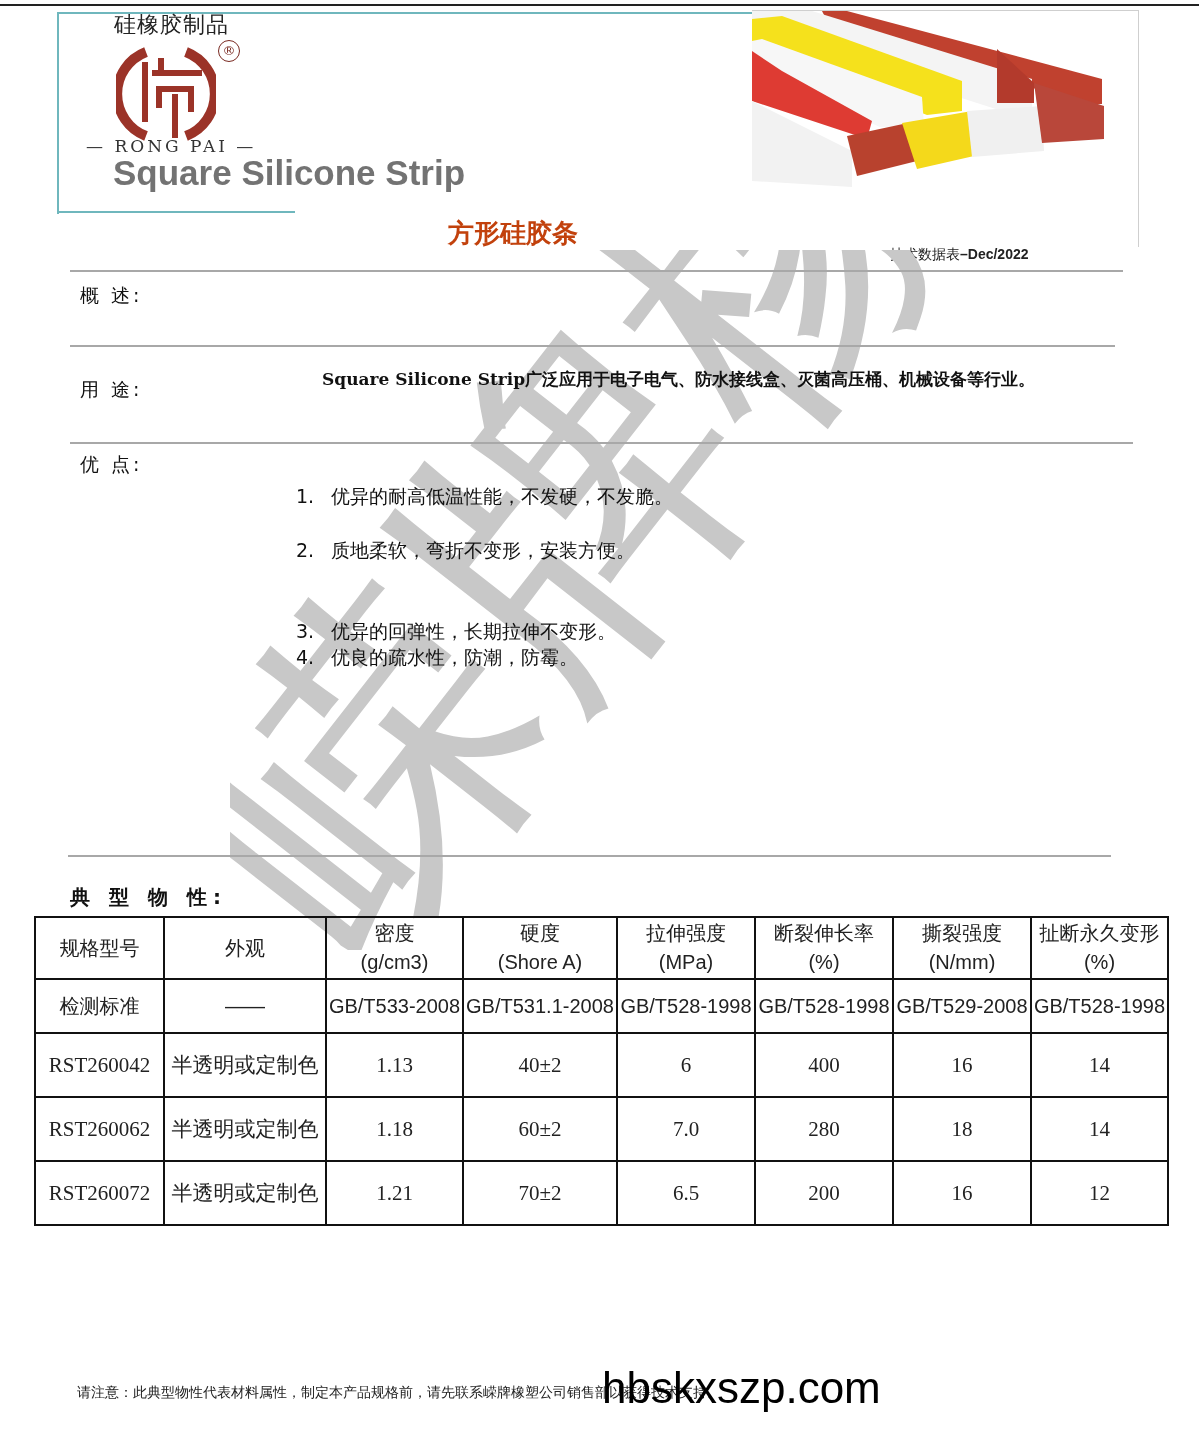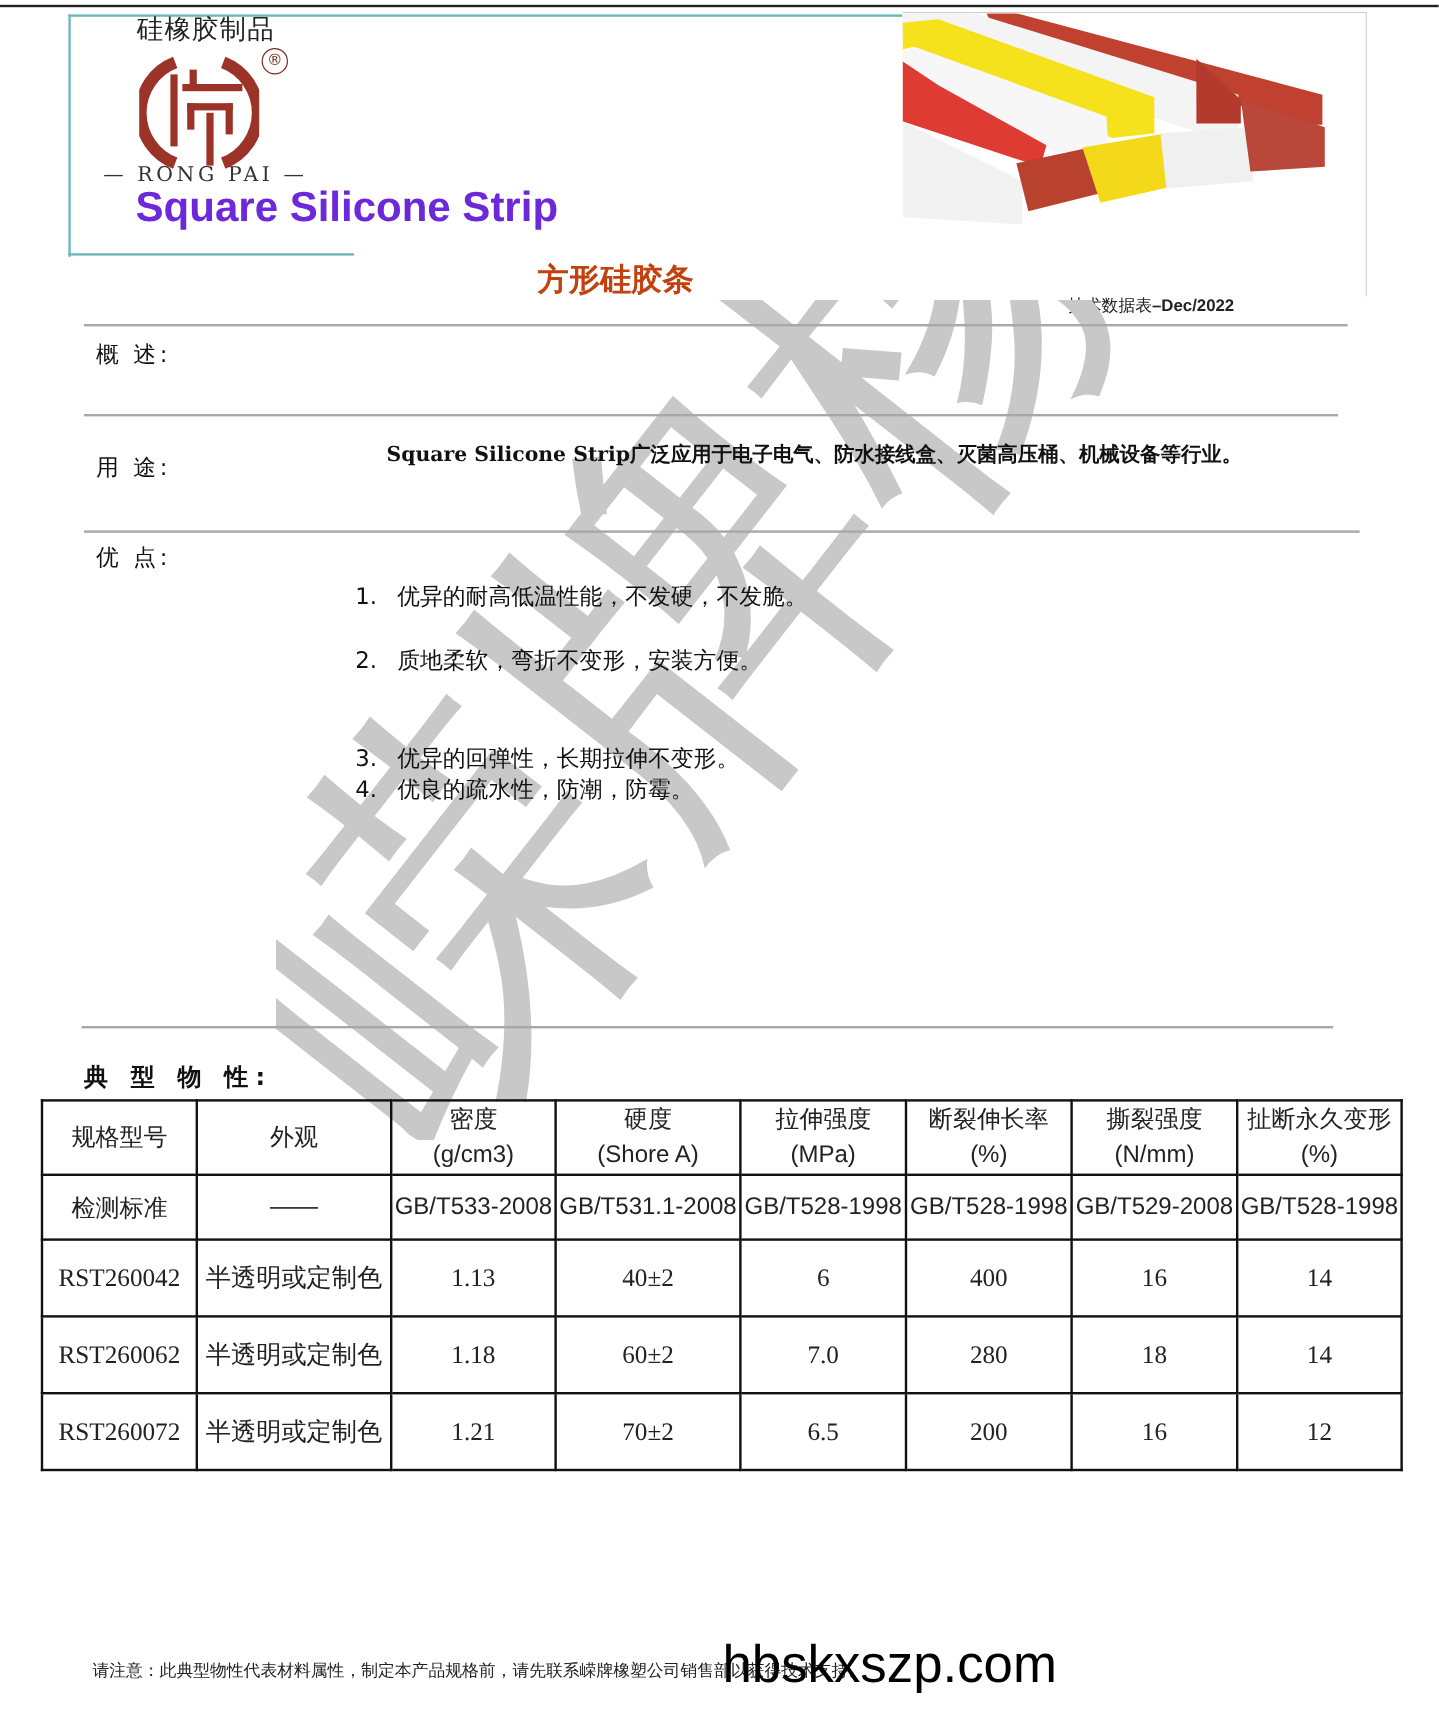--- a/index.html
+++ b/index.html
@@ -9,21 +9,21 @@
   .topline { left:0; top:4px; width:1199px; height:2px; background:#222; }
   .logo-frame { left:57px; top:12px; width:700px; height:200px;
                 border-left:2px solid #6fb7bd; border-top:2px solid #6fb7bd; }
   .logo-frame-bottom { left:57px; top:211px; width:238px; height:2px; background:#6fb7bd; }
   .photo-frame { left:752px; top:10px; width:386px; height:236px; border:1px solid #cfcfcf; border-left:none; border-bottom:none; background:#fff; overflow:hidden; }
   .brand-cn { left:114px; top:10px; font-size:22px; color:#222; letter-spacing:1px; }
   .reg { left:218px; top:40px; width:20px; height:20px; border:1.5px solid #7a2a22; border-radius:50%;
          font-size:13px; text-align:center; line-height:20px; color:#7a2a22; }
   .logo-mark { left:116px; top:44px; width:100px; height:100px; }
   .rongpai { left:86px; top:136px; font-family:"DejaVu Serif","Liberation Serif",serif; font-size:17px; letter-spacing:3px; color:#333; }
-  .title-en { left:113px; top:153px; font-family:"Liberation Sans",sans-serif; font-weight:bold; font-size:35px; color:#6d28d9; }
+  .title-en { left:113px; top:153px; font-family:"Liberation Sans",sans-serif; font-weight:bold; font-size:35px; color:#737373; }
   .title-cn { left:448px; top:216px; font-size:26px; font-weight:bold; color:#c2410c; }
   .datasheet { left:870px; top:246px; font-size:14px; color:#222;margin-left:20px; }
   .datasheet b { font-family:"Liberation Sans",sans-serif; }
   .hr { height:2px; background:#a8a8a8; }
   .label { font-size:19px; font-weight:normal; color:#111; letter-spacing:3px; }
   .para { font-family:"DejaVu Serif","Liberation Serif",serif; font-size:17px; font-weight:bold; color:#111; line-height:17px; }
   .adv-item { font-size:19px; color:#111; }
   .adv-num { display:inline-block; width:35px; }
   .watermark { left:230px; top:250px; width:1000px; height:700px; pointer-events:none; }
   .props-title { left:70px; top:884px; font-size:20px; font-weight:bold; letter-spacing:6px; }

